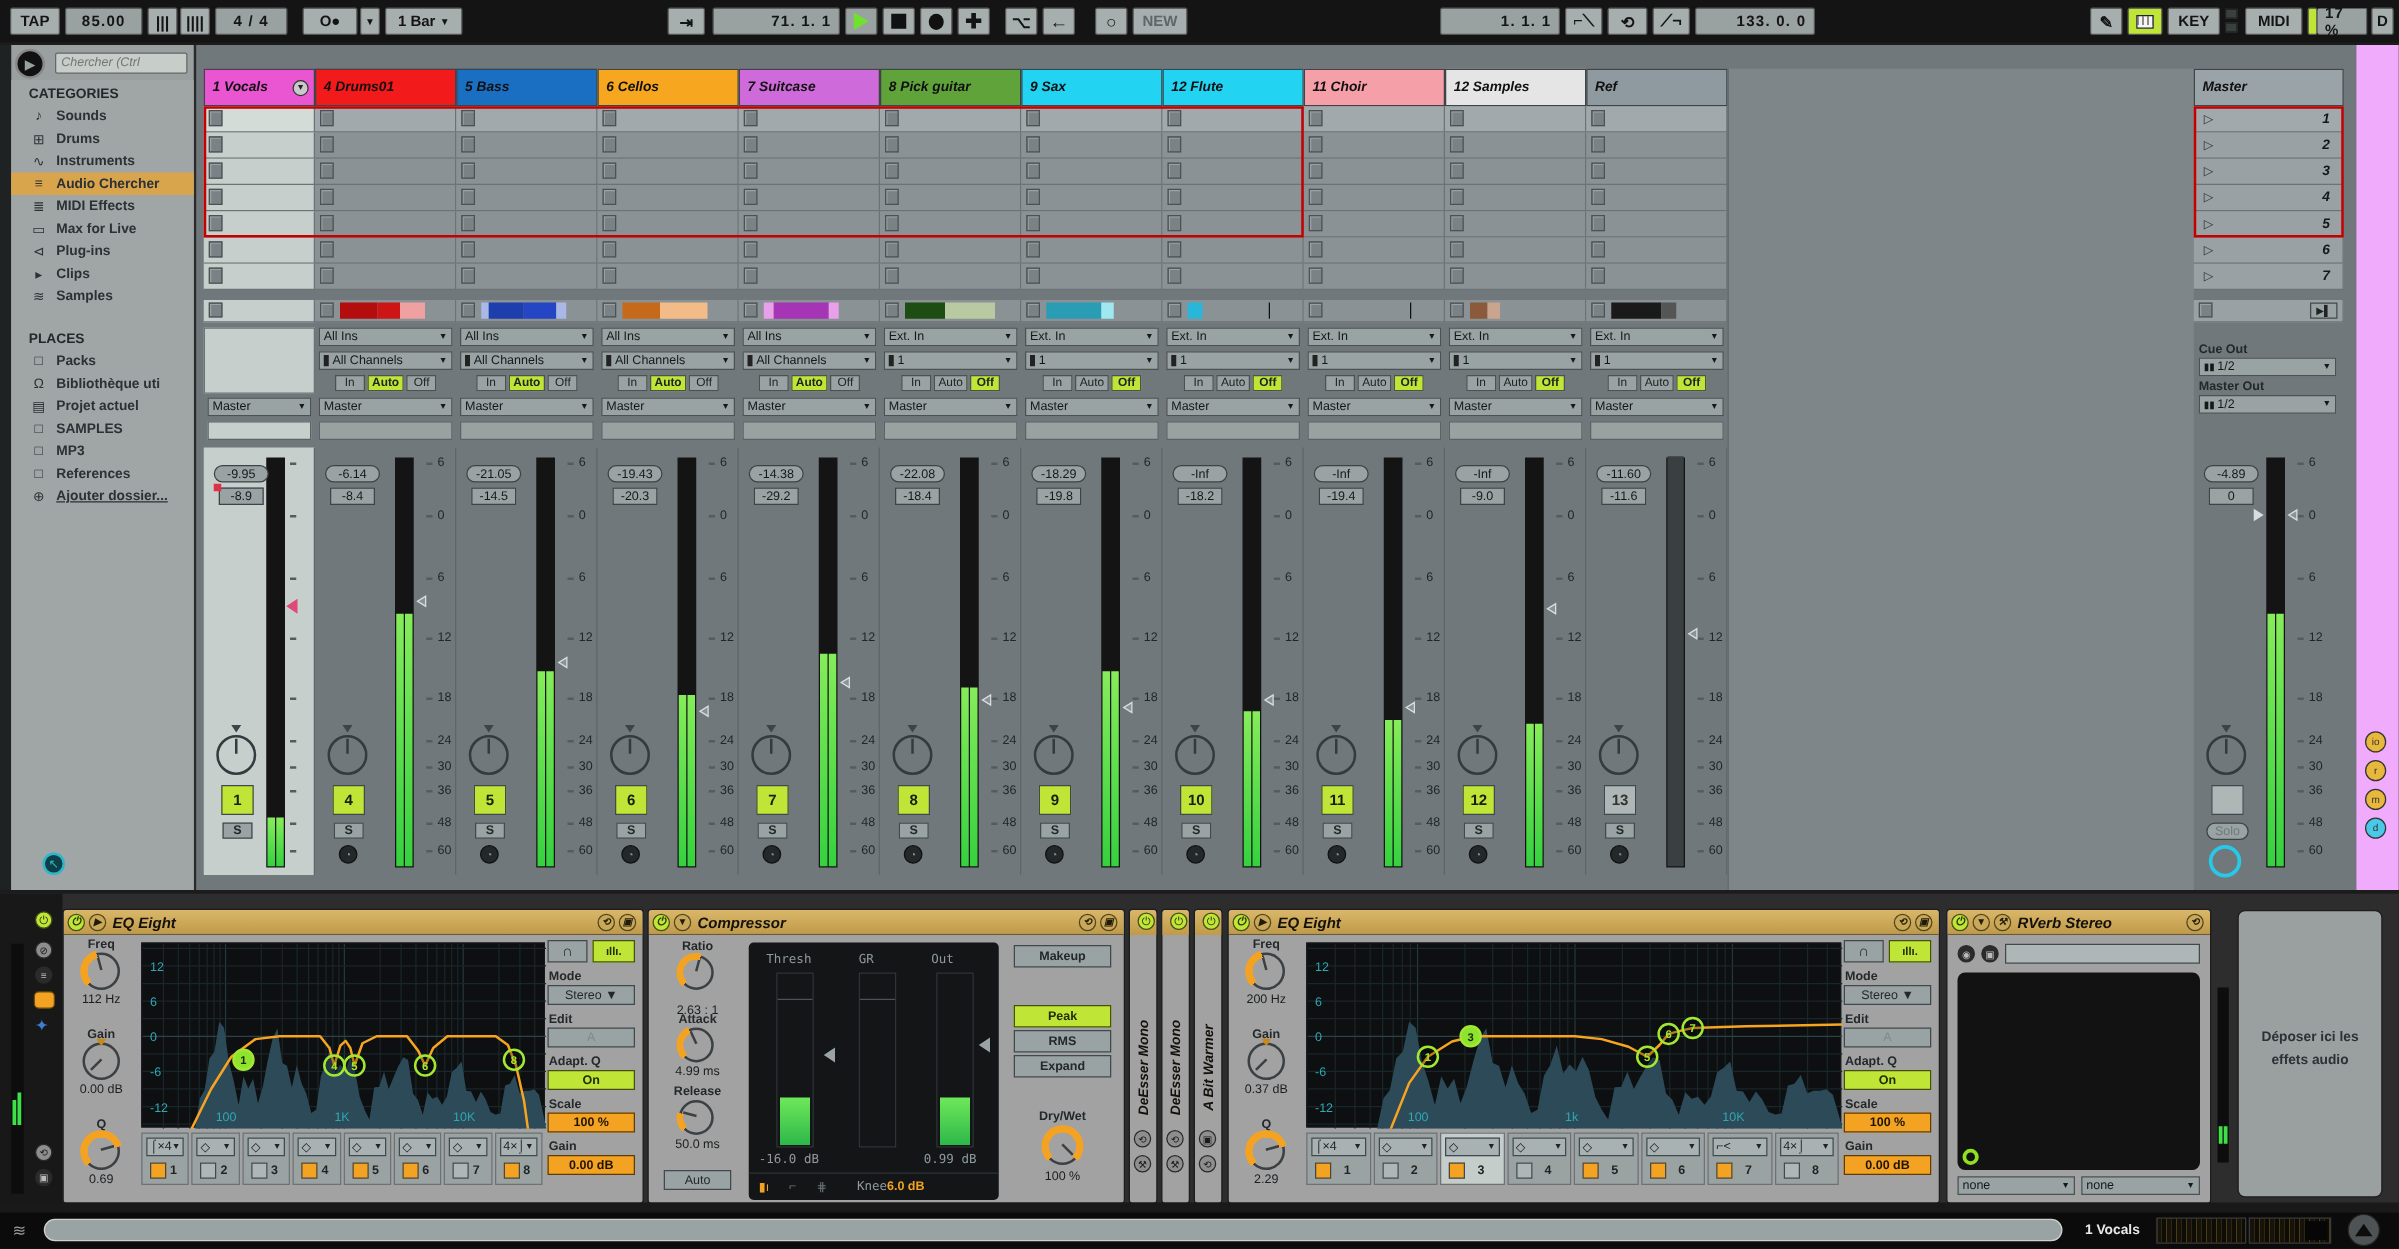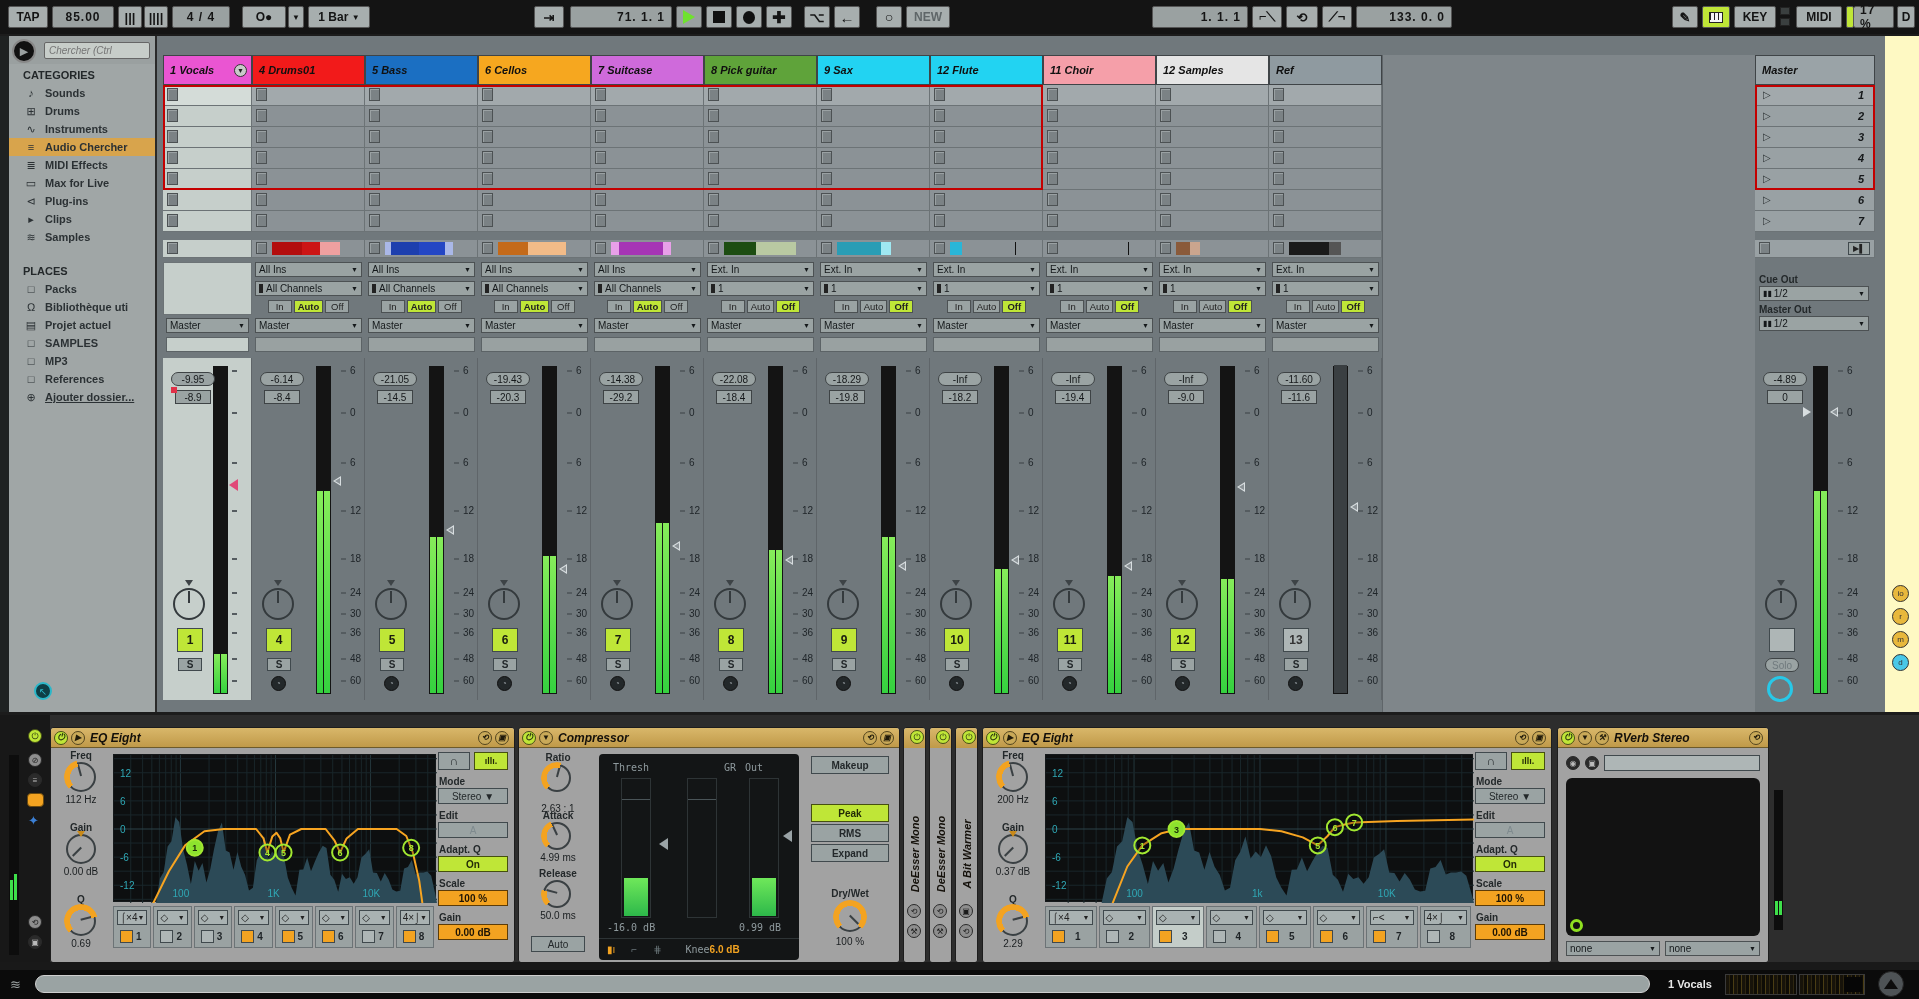--- a/index.html
+++ b/index.html
@@ -57,21 +57,21 @@
     color:#23282a;display:flex;align-items:center;justify-content:center;}
   .armbtn{position:absolute;width:15px;height:15px;border-radius:50%;background:#23282a;border:1px solid #111;color:#8b9296;
     font-size:8px;display:flex;align-items:center;justify-content:center;}
   .panknob{position:absolute;width:32px;height:32px;border-radius:50%;border:2px solid #343a3d;}
   .panknob:after{content:"";position:absolute;left:50%;top:1px;width:2px;height:12px;background:#343a3d;transform:translateX(-50%);}
   .pantri{position:absolute;width:0;height:0;border-left:4px solid transparent;border-right:4px solid transparent;border-top:6px solid #3d4346;}
   .fadtri{position:absolute;width:0;height:0;}
   .scenetxt{position:absolute;font-size:11px;font-style:italic;font-weight:bold;color:#15181a;text-align:right;}
   .playtri{position:absolute;color:#2e3436;font-size:10px;}
   
-  #rightstrip{position:absolute;left:1885px;top:36px;width:34px;height:676px;background:#fef9c3;text-align:center;}
+  #rightstrip{position:absolute;left:1885px;top:36px;width:34px;height:676px;background:#f0abfc;text-align:center;}
   .rs-circ{position:absolute;left:7px;width:17px;height:17px;border-radius:50%;border:1px solid #333;font-size:8px;
     display:flex;align-items:center;justify-content:center;color:#333;}
   
   #devices{position:absolute;left:0;top:715px;width:1919px;height:255px;background:#2d2d2d;}
   .dev{position:absolute;top:12px;height:236px;background:#a2a2a2;border:1px solid #1d1d1d;border-radius:3px;}
   .dtitle{position:absolute;left:0;top:0;width:100%;height:20px;background:linear-gradient(#d9b76a,#c09a49);
     border-bottom:1px solid #6d5a2a;border-radius:3px 3px 0 0;display:flex;align-items:center;font-size:12px;font-weight:bold;font-style:italic;color:#14100a;}
   .pwr{width:14px;height:14px;border-radius:50%;background:#bfe637;border:1px solid #454f16;color:#2c3510;font-size:9px;
     display:flex;align-items:center;justify-content:center;margin:0 3px;}
   .titico{width:14px;height:14px;border-radius:50%;background:#c9a958;border:1px solid #53451e;color:#201a0a;font-size:8px;
@@ -1402,21 +1402,21 @@
       <div class="dvalue" style="left: 2px; top: 124px; width: 74px;">4.99 ms</div>
       <div class="dlabel" style="left: 4px; top: 140px; width: 70px;">Release</div>
       <div class="knob" style="left: 24px; top: 152px; width: 28px; height: 28px;">
         <div class="ptr" style="transform: translateX(-50%) rotate(-75deg);"></div>
       </div>
       <div class="arc" style="left: 22px; top: 150px; width: 32px; height: 32px; background: conic-gradient(from -135deg, rgb(243, 163, 33) 60deg, transparent 60deg, transparent 360deg);"></div>
       <div class="dvalue" style="left: 2px; top: 182px; width: 74px;">50.0 ms</div>
       <div class="greybtn" style="left: 12px; top: 208px; width: 54px; height: 16px;">Auto</div>
       <div style="position: absolute; left: 80px; top: 26px; width: 200px; height: 206px; background: rgb(19, 21, 22); border-radius: 4px;">
         <div class="cm-lab" style="left: 14px; top: 8px;">Thresh</div>
-        <div class="cm-lab" style="left: 88px; top: 8px; margin-left: 37px;">GR</div>
+        <div class="cm-lab" style="left: 88px; top: 8px;">GR</div>
         <div class="cm-lab" style="left: 146px; top: 8px;">Out</div>
         <div class="compmeter" style="left: 22px; top: 24px; height: 140px;">
           <div class="fill" style="height: 38px;"></div>
           <div style="position: absolute; left: 0px; top: 20px; width: 100%; height: 1px; background: rgb(74, 84, 88);"></div>
         </div>
         <div class="compmeter" style="left: 88px; top: 24px; height: 140px;">
           <div style="position: absolute; left: 0px; top: 20px; width: 100%; height: 1px; background: rgb(74, 84, 88);"></div>
         </div>
         <div class="compmeter" style="left: 150px; top: 24px; height: 140px;">
           <div class="fill" style="height: 38px;"></div>
@@ -1660,20 +1660,26 @@
         <span>none</span>
         <span class="arr">▼</span>
       </div>
   </div>
 
   <div style="position:absolute;left:1774px;top:75px;width:9px;height:140px;background:#0d0d0d;">
     <div style="position:absolute;left:1px;bottom:15px;width:3px;height:14px;background:#3ee04a;"></div>
     <div style="position:absolute;left:5px;bottom:15px;width:3px;height:14px;background:#3ee04a;"></div>
   </div>
 
+  <div style="position:absolute;left:1790px;top:13px;width:116px;height:230px;background:#9aa0a0;border-radius:6px;border:1px solid #1d1d1d;">
+    <div style="position:absolute;top:95px;width:100%;text-align:center;font-size:11px;font-weight:bold;color:#2b3134;">
+      <div>Déposer ici les</div>
+      <div style="margin-top:6px;">effets audio</div>
+    </div>
+  </div>
   <div style="position:absolute;left:0;bottom:0;width:1919px;height:8px;background:#191919;"></div>
 </div>
 
 <div id="statusbar">
   <div style="position:absolute;left:10px;top:7px;color:#9aa0a0;font-size:13px;">≋</div>
   <div class="infobox"></div>
   <div class="sb-track">1 Vocals</div>
   <div class="thumb" style="left:1725px;width:72px;"></div>
   <div class="thumb" style="left:1799px;width:66px;">
     <div style="position:absolute;right:2px;top:2px;width:18px;height:15px;background:#060606;"></div>

